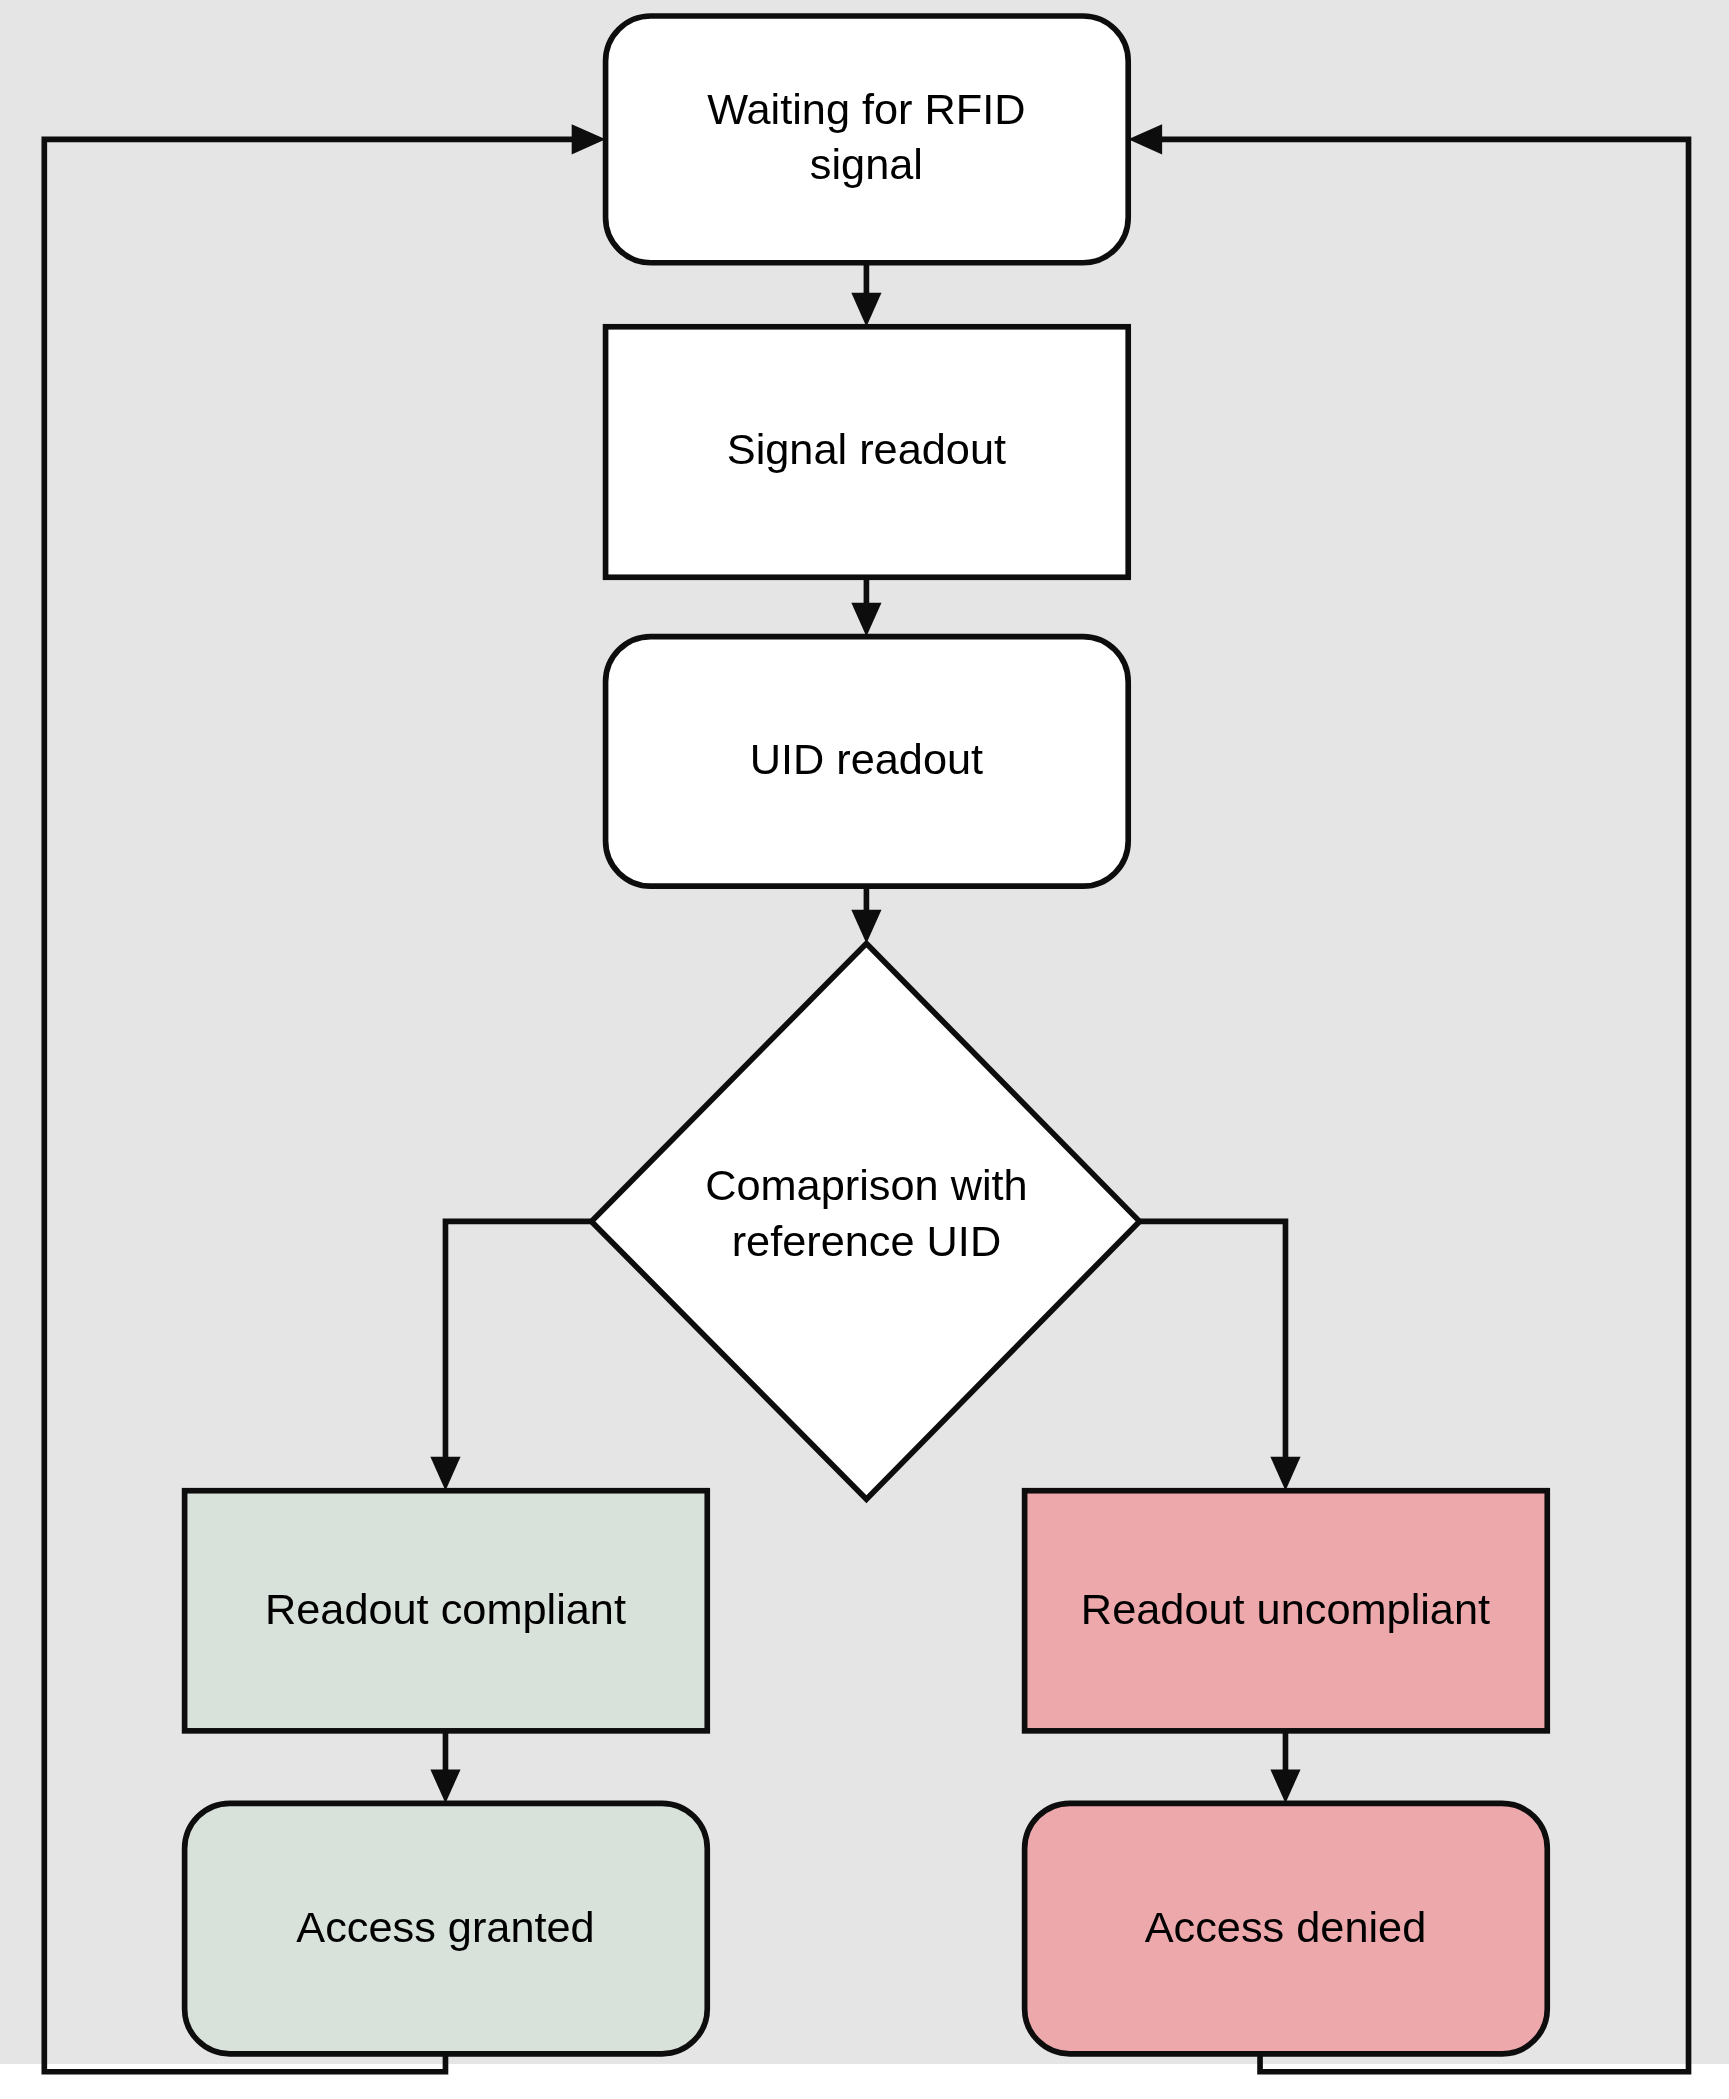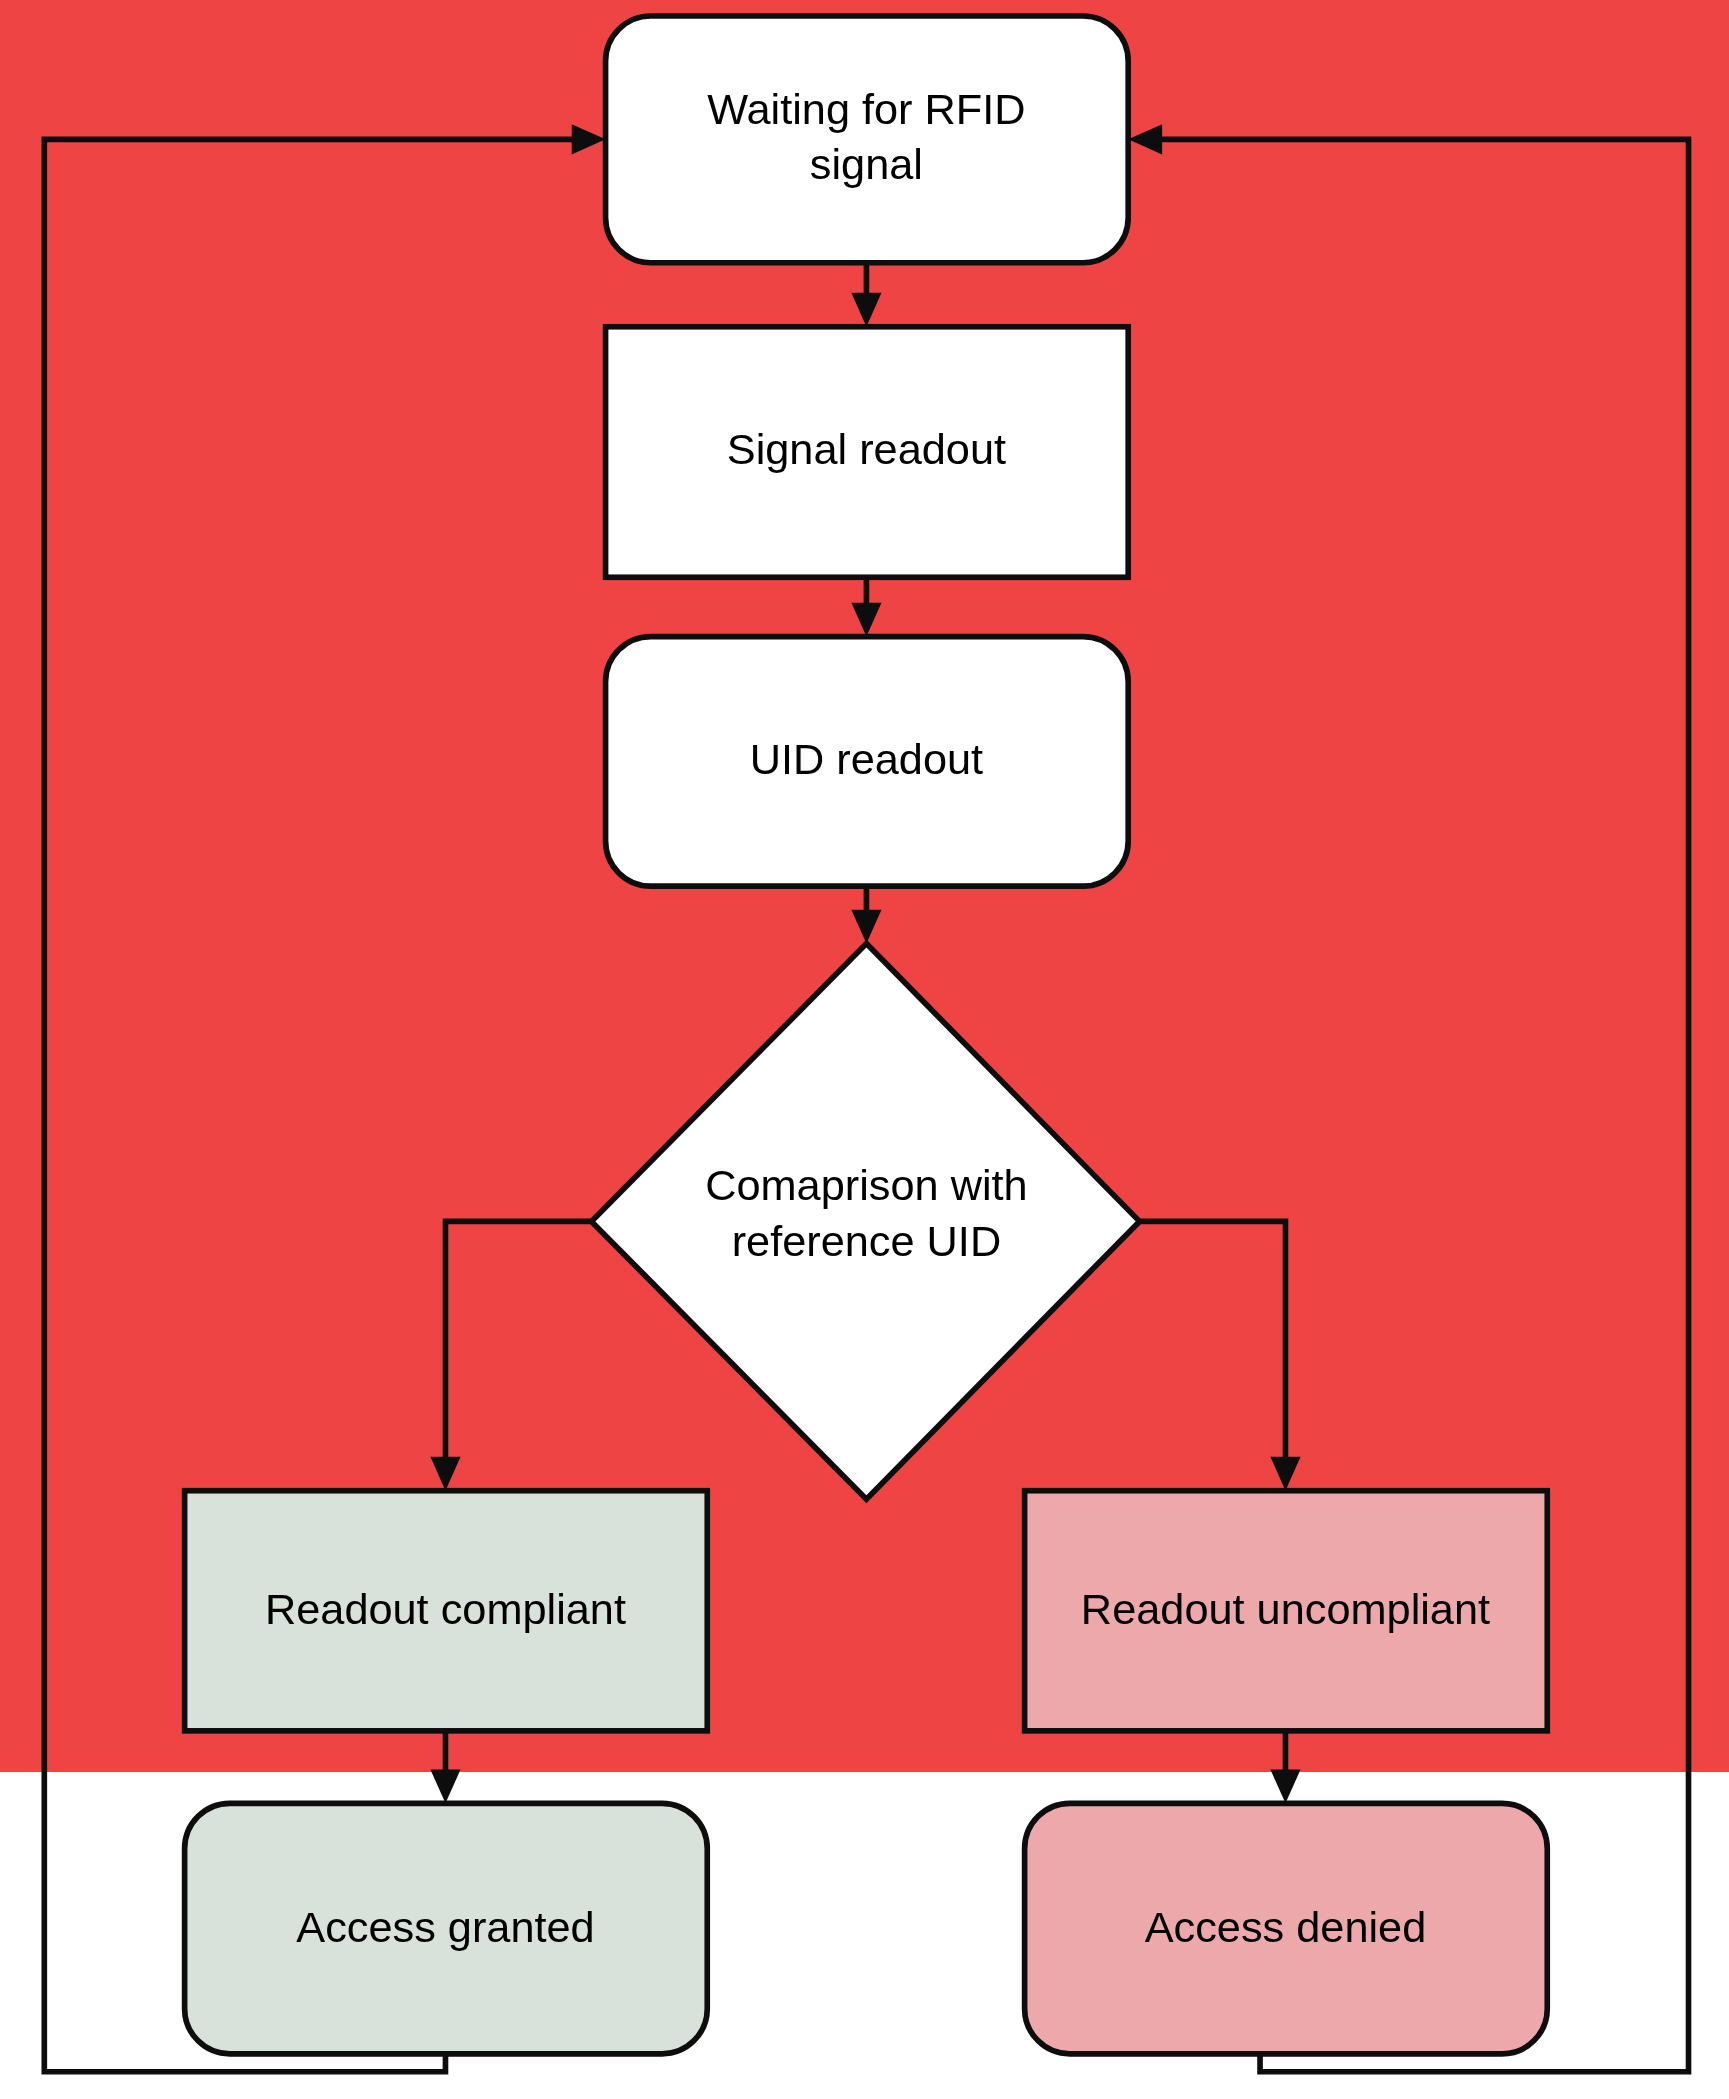--- a/index.html
+++ b/index.html
@@ -9,22 +9,22 @@
   }
   body {
     width: 1730px;
     height: 2100px;
     font-family: "Liberation Sans", sans-serif;
     overflow: hidden;
   }
   #flowchart-root {
     position: relative;
     width: 1730px;
-    height: 1772px;
-    background: #ef4444;
+    height: 2064px;
+    background: #e5e5e5;
   }
   svg.diagram {
     display: block;
     width: 1730px;
     height: 2100px;
   }
   .node-shape {
     stroke: #0d0d0d;
     stroke-width: 6;
   }

